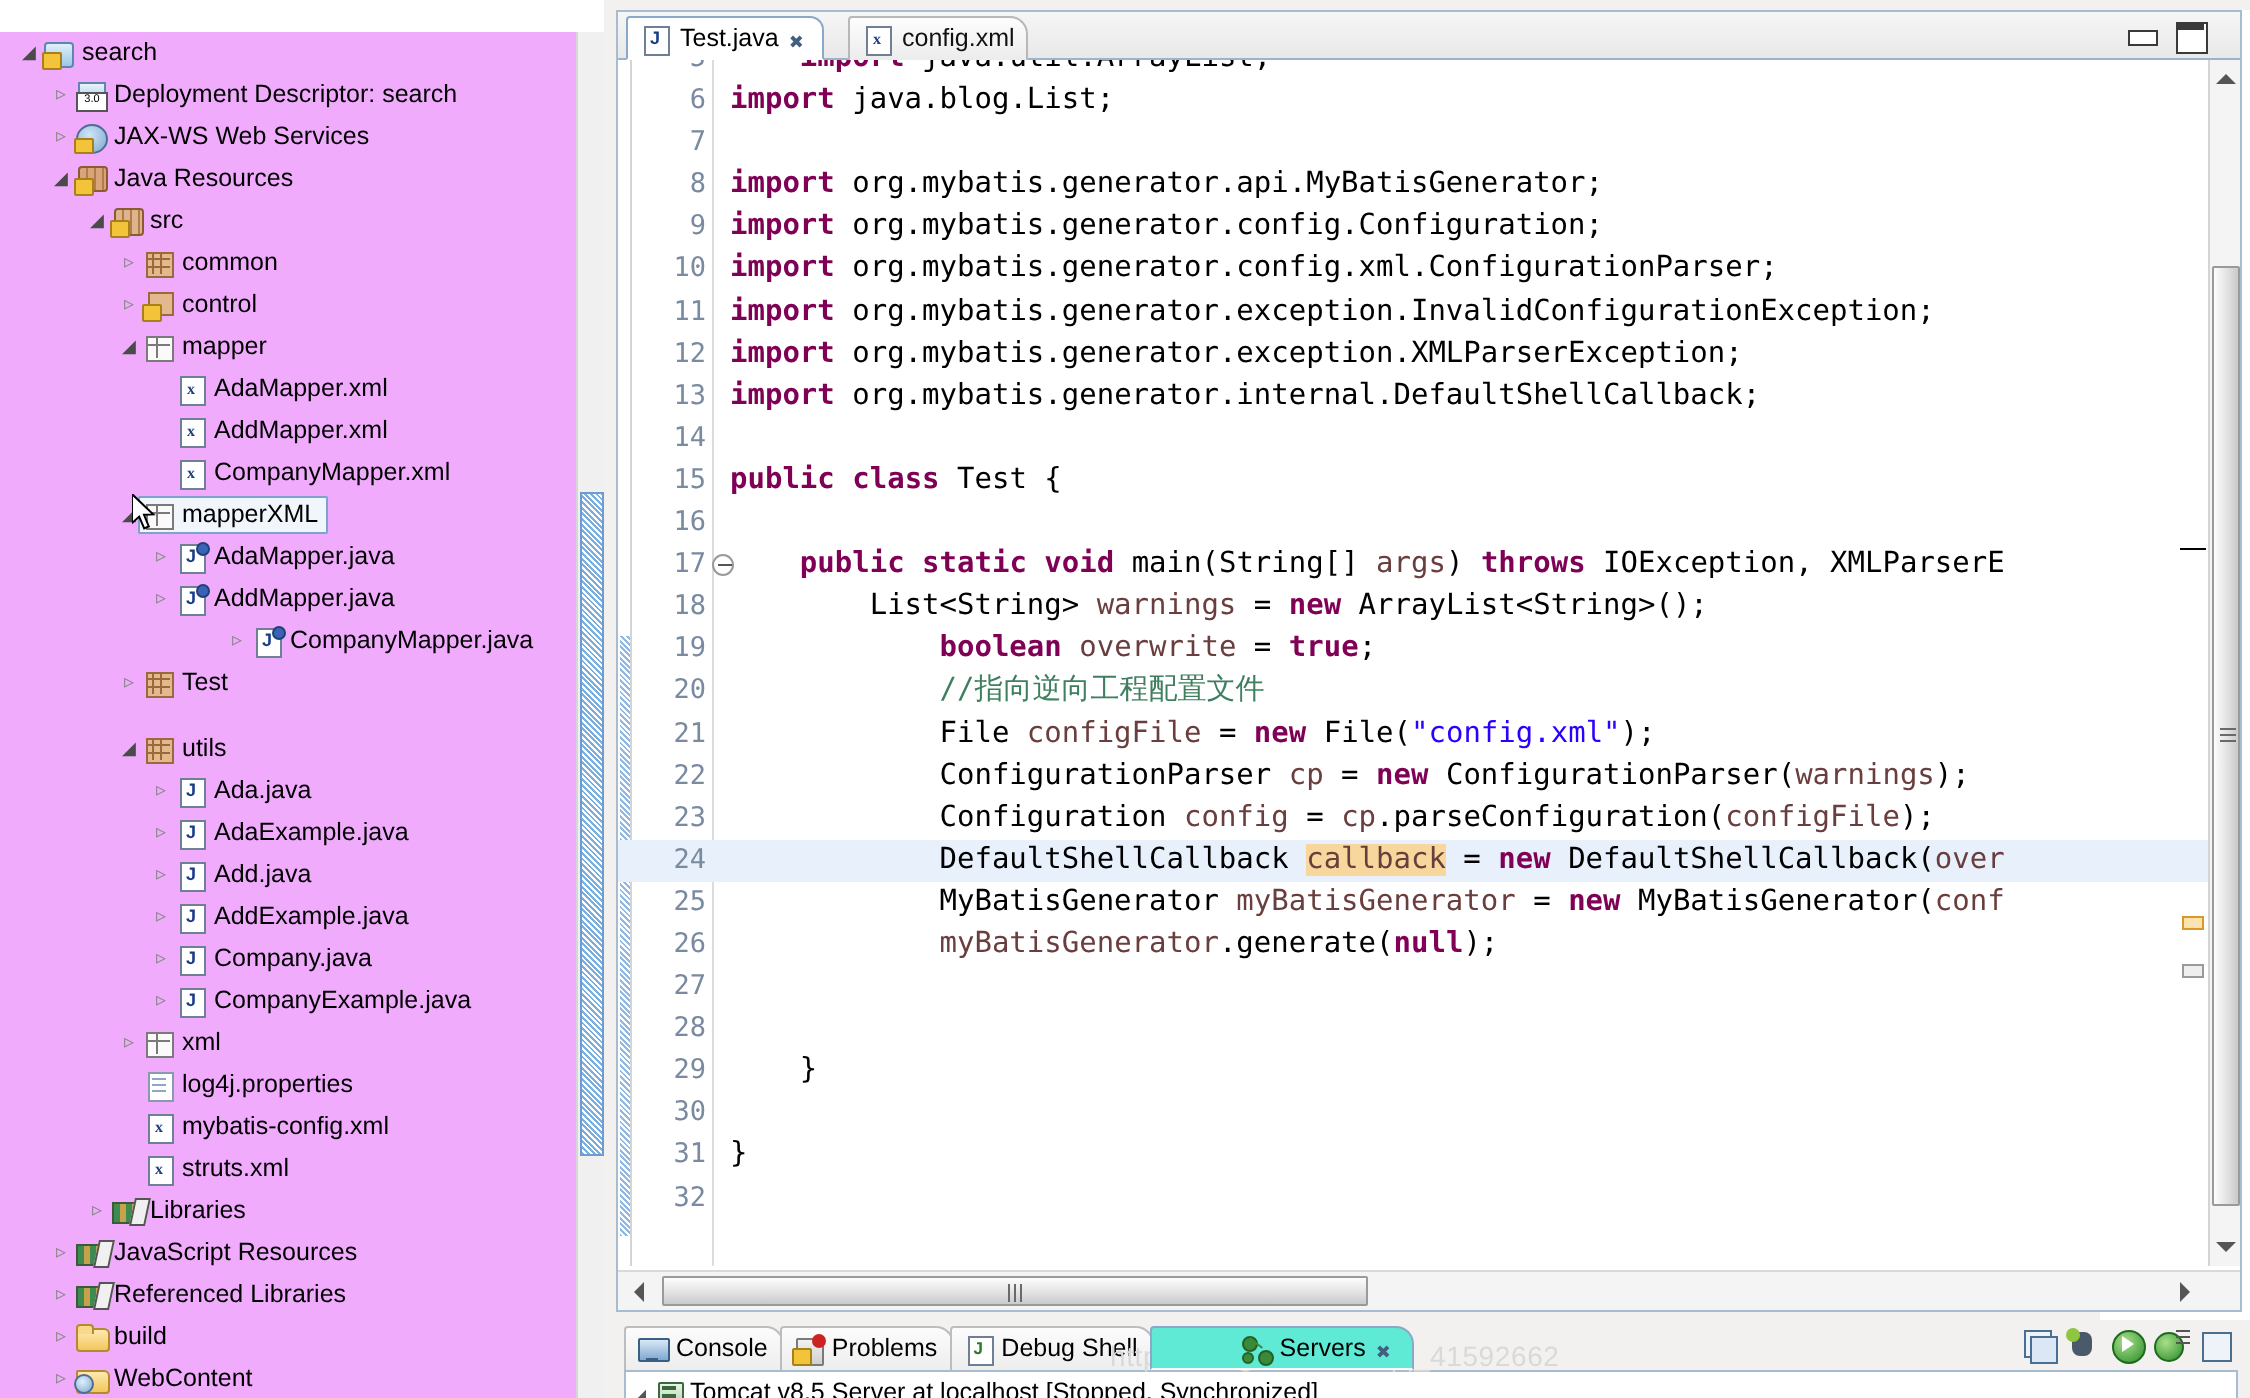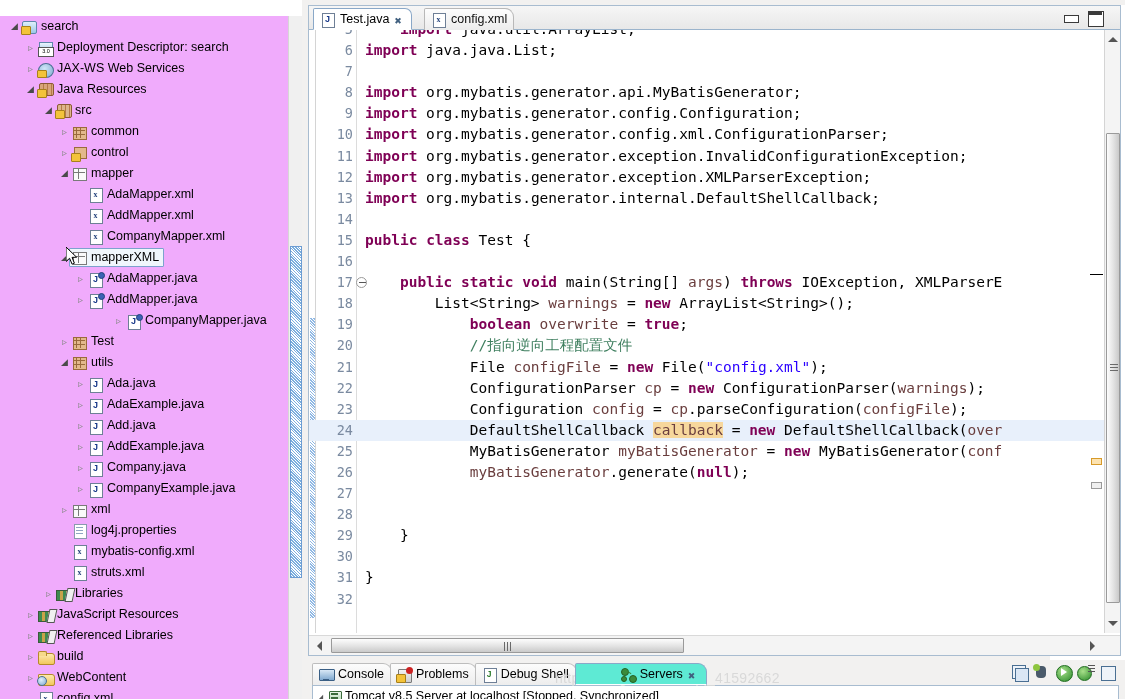--- a/index.html
+++ b/index.html
@@ -475,21 +475,21 @@
         <div class="trow" style="padding-left: 58px;"><span class="twist closed"></span><span><span class="ico ic-pkgwarn"></span><span class="tlabel">control</span></span></div>
         <div class="trow" style="padding-left: 58px;"><span class="twist open"></span><span><span class="ico ic-pkgempty"></span><span class="tlabel">mapper</span></span></div>
         <div class="trow" style="padding-left: 74px;"><span class="twist none"></span><span><span class="ico ic-xmlfile"></span><span class="tlabel">AdaMapper.xml</span></span></div>
         <div class="trow" style="padding-left: 74px;"><span class="twist none"></span><span><span class="ico ic-xmlfile"></span><span class="tlabel">AddMapper.xml</span></span></div>
         <div class="trow" style="padding-left: 74px;"><span class="twist none"></span><span><span class="ico ic-xmlfile"></span><span class="tlabel">CompanyMapper.xml</span></span></div>
         <div class="trow selected" style="padding-left: 58px;"><span class="twist open"></span><span class="selbox"><span class="ico ic-pkgempty"></span><span class="tlabel">mapperXML</span></span></div>
         <div class="trow" style="padding-left: 74px;"><span class="twist closed"></span><span><span class="ico ic-javapub"><span class="badge"></span></span><span class="tlabel">AdaMapper.java</span></span></div>
         <div class="trow" style="padding-left: 74px;"><span class="twist closed"></span><span><span class="ico ic-javapub"><span class="badge"></span></span><span class="tlabel">AddMapper.java</span></span></div>
         <div class="trow" style="padding-left: 112px;"><span class="twist closed"></span><span><span class="ico ic-javapub"><span class="badge"></span></span><span class="tlabel">CompanyMapper.java</span></span></div>
         <div class="trow" style="padding-left: 58px;"><span class="twist closed"></span><span><span class="ico ic-pkg"></span><span class="tlabel">Test</span></span></div>
-        <div class="trow" style="padding-left: 58px;"><span class="twist open"></span><span><span class="ico ic-pkg"></span><span class="tlabel">utils</span></span></div>
+        <div class="trow" style="padding-left: 58px; margin-top: 12px;"><span class="twist open"></span><span><span class="ico ic-pkg"></span><span class="tlabel">utils</span></span></div>
         <div class="trow" style="padding-left: 74px;"><span class="twist closed"></span><span><span class="ico ic-javafile"></span><span class="tlabel">Ada.java</span></span></div>
         <div class="trow" style="padding-left: 74px;"><span class="twist closed"></span><span><span class="ico ic-javafile"></span><span class="tlabel">AdaExample.java</span></span></div>
         <div class="trow" style="padding-left: 74px;"><span class="twist closed"></span><span><span class="ico ic-javafile"></span><span class="tlabel">Add.java</span></span></div>
         <div class="trow" style="padding-left: 74px;"><span class="twist closed"></span><span><span class="ico ic-javafile"></span><span class="tlabel">AddExample.java</span></span></div>
         <div class="trow" style="padding-left: 74px;"><span class="twist closed"></span><span><span class="ico ic-javafile"></span><span class="tlabel">Company.java</span></span></div>
         <div class="trow" style="padding-left: 74px;"><span class="twist closed"></span><span><span class="ico ic-javafile"></span><span class="tlabel">CompanyExample.java</span></span></div>
         <div class="trow" style="padding-left: 58px;"><span class="twist closed"></span><span><span class="ico ic-pkgempty"></span><span class="tlabel">xml</span></span></div>
         <div class="trow" style="padding-left: 58px;"><span class="twist none"></span><span><span class="ico ic-props"></span><span class="tlabel">log4j.properties</span></span></div>
         <div class="trow" style="padding-left: 58px;"><span class="twist none"></span><span><span class="ico ic-xmlfile"></span><span class="tlabel">mybatis-config.xml</span></span></div>
         <div class="trow" style="padding-left: 58px;"><span class="twist none"></span><span><span class="ico ic-xmlfile"></span><span class="tlabel">struts.xml</span></span></div>
@@ -526,21 +526,21 @@
         </div>
       </div>
 
       <div id="codewrap">
         <div id="gutterStripe">
           <div class="blue" style="top:288px;height:300px;"></div>
         </div>
         <div id="lnbg"></div>
         <div id="codescroll" style="margin-top: -11px;">
             <div class="cline"><span class="ln">5</span><span class="code"><span class="pl">    </span><span class="kw">import</span><span class="pl"> java.util.ArrayList;</span></span></div>
-            <div class="cline"><span class="ln">6</span><span class="code"><span class="pl"></span><span class="kw">import</span><span class="pl"> java.java.List;</span></span></div>
+            <div class="cline"><span class="ln">6</span><span class="code"><span class="pl"></span><span class="kw">import</span><span class="pl"> java.blog.List;</span></span></div>
             <div class="cline"><span class="ln">7</span><span class="code"></span></div>
             <div class="cline"><span class="ln">8</span><span class="code"><span class="kw">import</span><span class="pl"> org.mybatis.generator.api.MyBatisGenerator;</span></span></div>
             <div class="cline"><span class="ln">9</span><span class="code"><span class="kw">import</span><span class="pl"> org.mybatis.generator.config.Configuration;</span></span></div>
             <div class="cline"><span class="ln">10</span><span class="code"><span class="kw">import</span><span class="pl"> org.mybatis.generator.config.xml.ConfigurationParser;</span></span></div>
             <div class="cline"><span class="ln">11</span><span class="code"><span class="kw">import</span><span class="pl"> org.mybatis.generator.exception.InvalidConfigurationException;</span></span></div>
             <div class="cline"><span class="ln">12</span><span class="code"><span class="kw">import</span><span class="pl"> org.mybatis.generator.exception.XMLParserException;</span></span></div>
             <div class="cline"><span class="ln">13</span><span class="code"><span class="kw">import</span><span class="pl"> org.mybatis.generator.internal.DefaultShellCallback;</span></span></div>
             <div class="cline"><span class="ln">14</span><span class="code"></span></div>
             <div class="cline"><span class="ln">15</span><span class="code"><span class="kw">public</span><span class="pl"> </span><span class="kw">class</span><span class="pl"> Test {</span></span></div>
             <div class="cline"><span class="ln">16</span><span class="code"></span></div>

